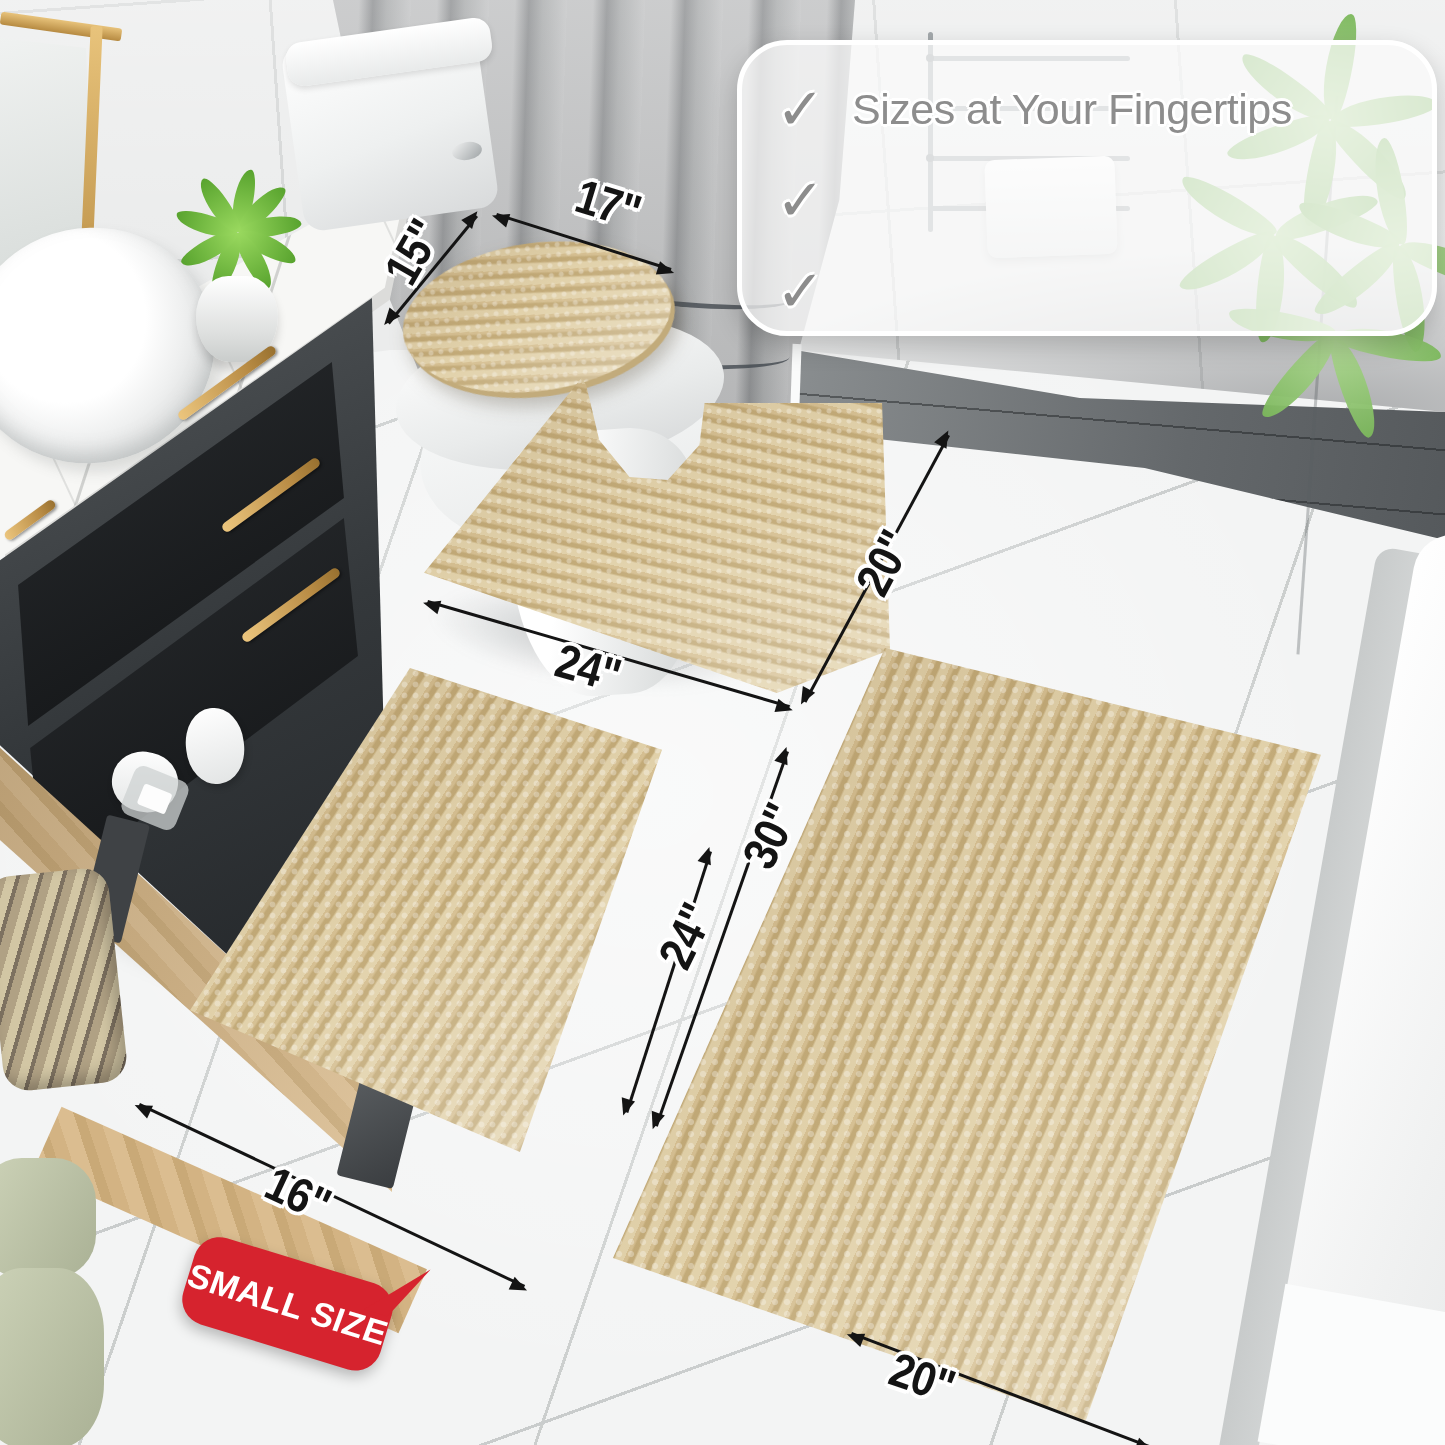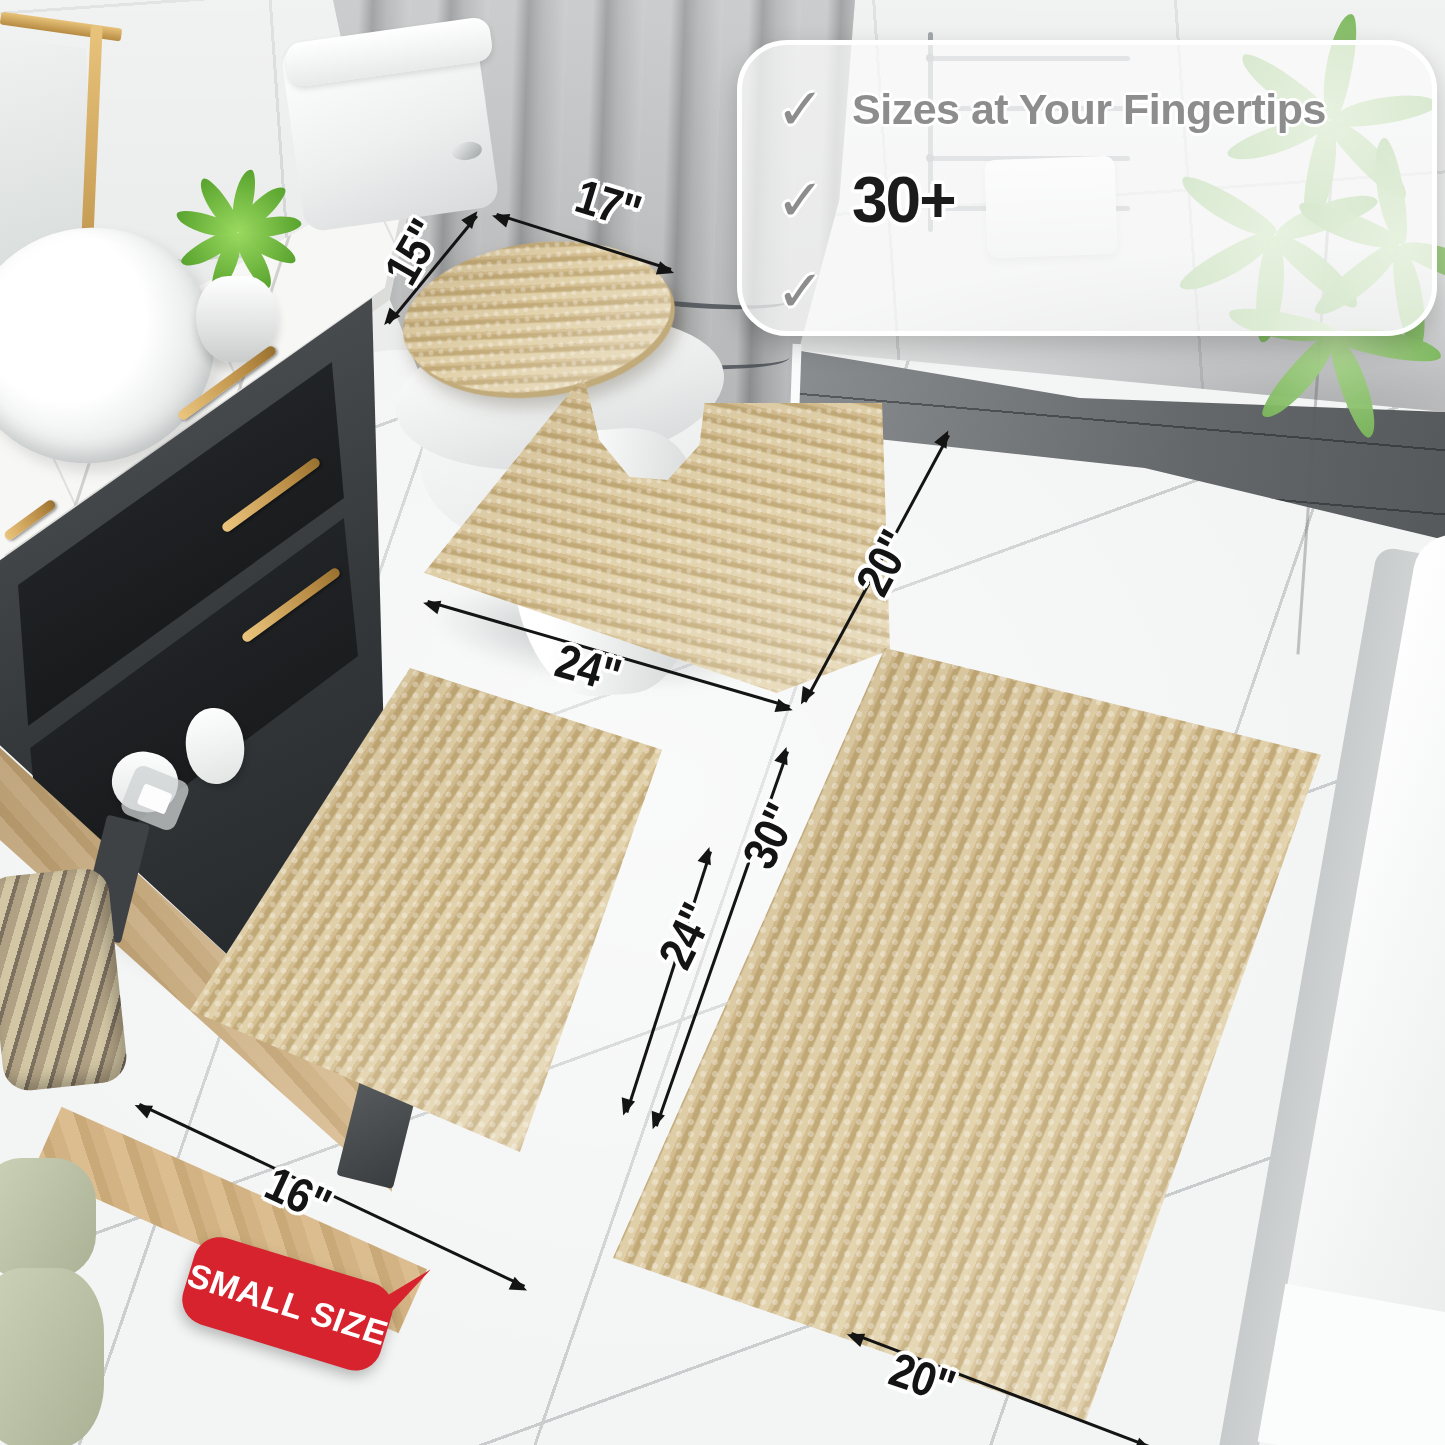--- a/index.html
+++ b/index.html
@@ -136,21 +136,21 @@
   
   .callout{left:737px;top:40px;width:700px;height:296px;border-radius:50px;
     border:5px solid #ffffff;background:rgba(251,251,251,.72);
     box-shadow:0 10px 26px rgba(0,0,0,.2);box-sizing:border-box;
     padding:24px 0 0 34px;display:flex;flex-direction:column;gap:10px;}
   .crow{display:flex;align-items:center;height:84px;}
   .check{font-size:58px;font-weight:900;color:var(--callout-gray,#8d8d8d);width:76px;
     text-shadow:3px 0 0 #fff,-3px 0 0 #fff,0 3px 0 #fff,0 -3px 0 #fff,2px 2px 0 #fff,-2px -2px 0 #fff;}
   .stat{font-size:64px;font-weight:900;color:var(--callout-stat,#1b1b1b);width:152px;letter-spacing:-2px;
     text-shadow:4px 0 0 #fff,-4px 0 0 #fff,0 4px 0 #fff,0 -4px 0 #fff,3px 3px 0 #fff,-3px -3px 0 #fff,3px -3px 0 #fff,-3px 3px 0 #fff;}
-  .clabel{font-size:43px;font-weight:700;color:var(--callout-gray,#8d8d8d);letter-spacing:-.5px;white-space:nowrap;
+  .clabel{font-size:43px;font-weight:400;color:var(--callout-gray,#8d8d8d);letter-spacing:-.5px;white-space:nowrap;
     text-shadow:3px 0 0 #fff,-3px 0 0 #fff,0 3px 0 #fff,0 -3px 0 #fff,2px 2px 0 #fff,-2px -2px 0 #fff,2px -2px 0 #fff,-2px 2px 0 #fff;}
   
   .leafR{position:absolute;left:0;top:-13px;width:108px;height:26px;transform-origin:0 50%;
     border-radius:48% 52% 46% 54% / 62% 62% 38% 38%;
     background:linear-gradient(90deg,#b2d996,var(--plant-green,#7cb85c));opacity:.95;}
   .leafL{position:absolute;left:0;top:-9px;width:64px;height:19px;transform-origin:0 50%;
     border-radius:48% 52% 46% 54% / 62% 62% 38% 38%;
     background:linear-gradient(90deg,#9ad95f,#58a32e);}
   .pot{left:196px;top:276px;width:82px;height:86px;
     border-radius:46% 46% 48% 48% / 55% 55% 62% 62%;
@@ -294,21 +294,20 @@
     </div>
 </div>
 
 <div class="abs callout">
   <div class="crow">
     <span class="check">✓</span>
     <span class="clabel">Sizes at Your Fingertips</span>
   </div>
   <div class="crow">
     <span class="check">✓</span>
-    <span class="stat">30+</span>
   </div>
   <div class="crow">
     <span class="check">✓</span>
   </div>
 </div>
 
 <div class="abs badge-wrap">
   <div class="badge">
     <span class="badge-text">SMALL SIZE</span>
   </div>

